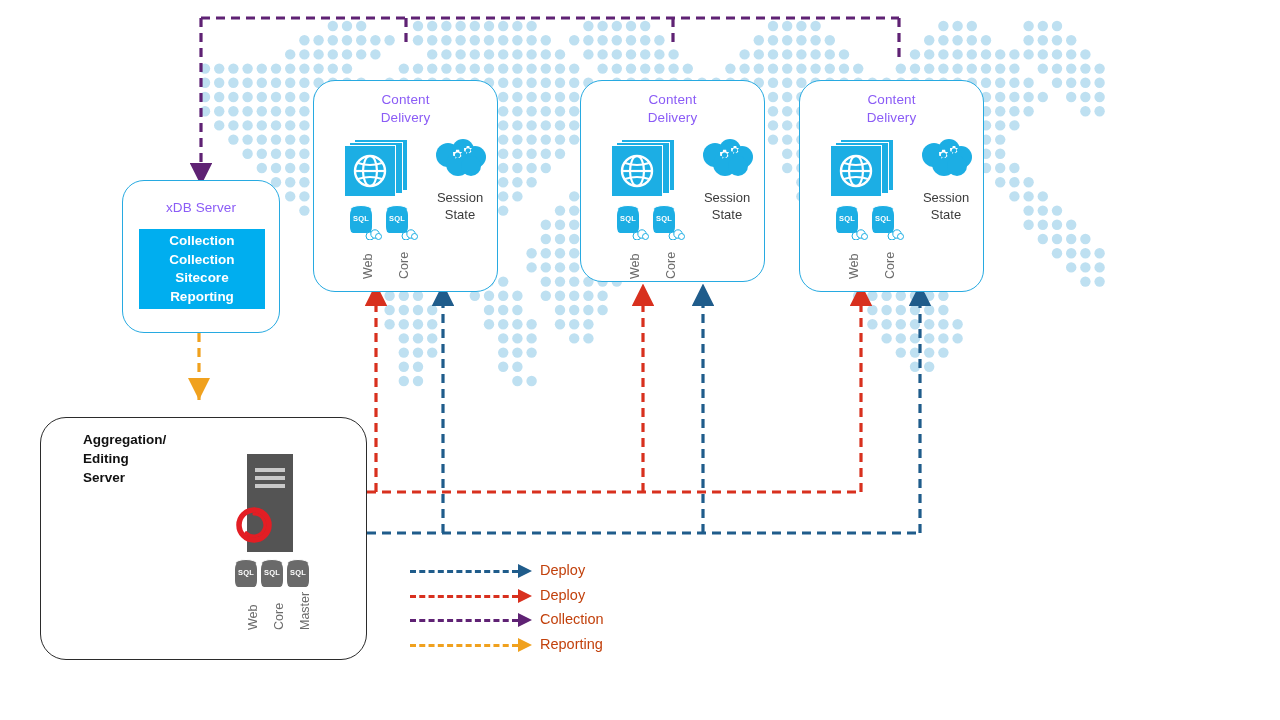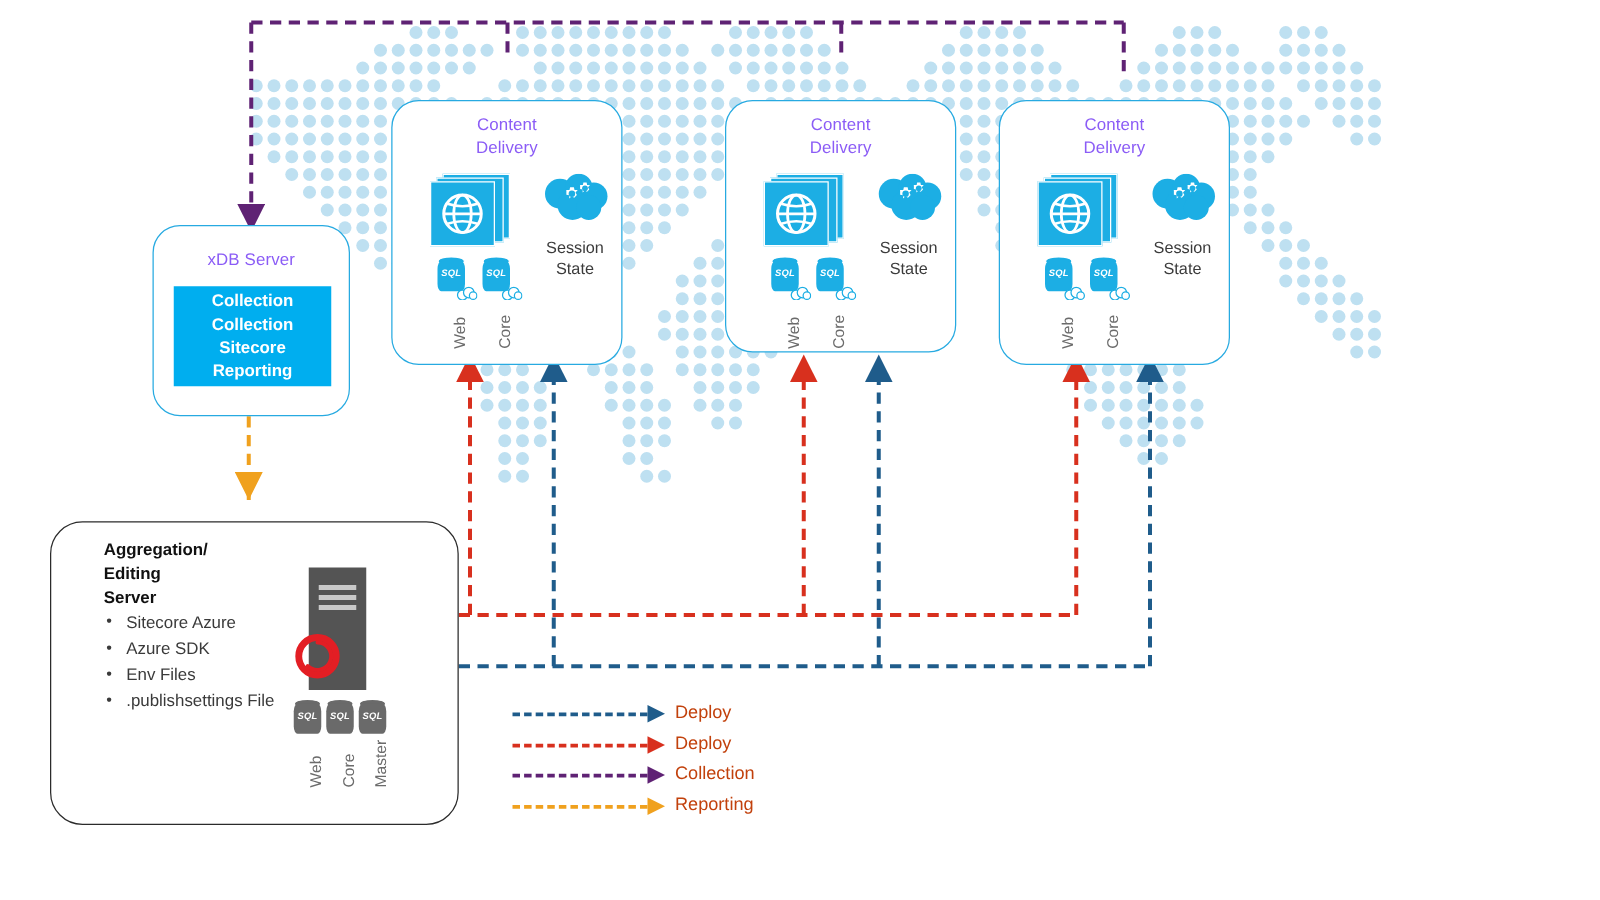--- a/index.html
+++ b/index.html
@@ -50,21 +50,21 @@
   .webstack svg{position:absolute;left:8px;top:14px;}
 
   
   .cloudgear{position:absolute;width:58px;height:42px;}
   .cloudgear svg{position:absolute;left:0;top:0;}
   .cloud-label{
     position:absolute;text-align:center;font-size:13px;line-height:17px;color:#3b3b3b;width:90px;
   }
 
   
-  .sqldb{position:absolute;width:26px;height:34px;font-style:italic;}
+  .sqldb{position:absolute;width:26px;height:34px;}
   .sqldb .body{position:absolute;left:0;top:4px;width:22px;height:24px;background:#1CAEE4;border-radius:3px/6px;}
   .sqldb .cap{position:absolute;left:0;top:0;width:22px;height:8px;background:#1CAEE4;border-radius:50%;border:1.4px solid #ffffff;box-sizing:border-box;}
   .sqldb .sqltxt{position:absolute;left:0;top:9px;width:22px;text-align:center;font-size:7.5px;font-weight:bold;color:#ffffff;letter-spacing:.2px;}
   .sqldb .minicloud{position:absolute;right:-6px;bottom:-1px;width:17px;height:11px;}
   .sqldb.gray .body,.sqldb.gray .cap{background:#6a6a6a;}
   .db-label{
     position:absolute;font-size:12.5px;color:#6b6b6b;white-space:nowrap;
     transform-origin:left top;transform:rotate(-90deg);
   }
 
@@ -1150,26 +1150,20 @@
       </div>
       <div class="db-label" style="left:83px;top:198px;">Core</div>
     </div>
 
     <div class="node deploy" style="left:40px;top:417px;width:327px;height:243px;">
 
       <div class="dep-title" style="left:42px;top:12px;">Aggregation/</div>
       <div class="dep-title" style="left:42px;top:31px;">Editing</div>
       <div class="dep-title" style="left:42px;top:50px;">Server</div>
 
-      <ul class="dep-list" style="left:42px;top:69px;">
-        <li>Sitecore Azure</li>
-        <li>Azure SDK</li>
-        <li>Env Files</li>
-        <li>.publishsettings File</li>
-      </ul>
 
       <div class="server" style="left:206px;top:36px;width:46px;height:98px;">
         <div class="tower"></div>
         <div class="vent" style="top:14px;"></div>
         <div class="vent" style="top:22px;"></div>
         <div class="vent" style="top:30px;"></div>
       </div>
 
       <svg class="sitecore-ring" style="left:192px;top:86px;" width="42" height="42" viewBox="0 0 42 42">
         <circle cx="21" cy="21" r="15" fill="none" stroke="#E31E24" stroke-width="5.5"></circle>

